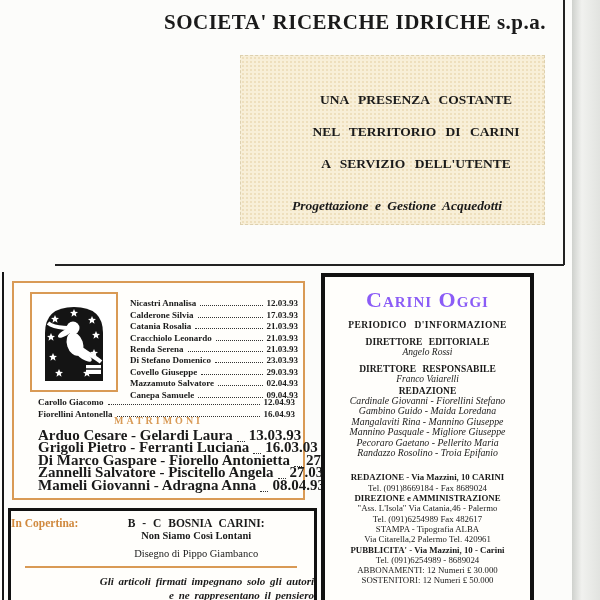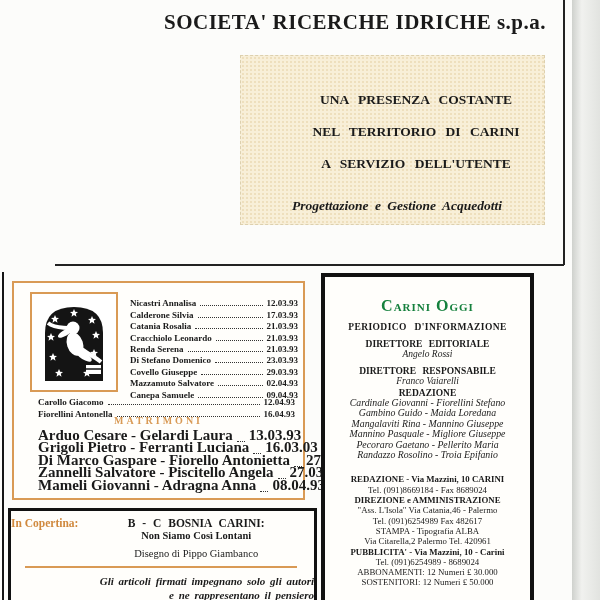--- a/index.html
+++ b/index.html
@@ -40,21 +40,21 @@
   .matri-list{left:8px;top:148px;width:273px;}
   .reg-row{display:flex;align-items:flex-end;font-weight:bold;white-space:nowrap;padding-left:16px;}
   .nati-list .reg-row{font-size:9px;height:11.4px;}
   .wide-list .reg-row{font-size:9px;height:11.4px;}
   .matri-list .reg-row{font-size:15px;height:12.6px;}
   .leader{flex:1;border-bottom:1.5px dotted #333;margin:0 4px 2px 4px;min-width:8px;}
 
   
   .carini-box{position:absolute;left:321px;top:273px;width:205px;height:340px;border:4px solid #111;
               text-align:center;background:#fffefb;}
-  .masthead-title{margin-top:20px;font-size:16px;color:#15803d;font-variant:small-caps;
+  .masthead-title{margin-top:10px;font-size:22px;color:#8b5cf6;font-variant:small-caps;
                   letter-spacing:1px;font-weight:bold;}
   .masthead-sub{margin-top:7px;font-size:9.5px;font-weight:bold;word-spacing:5px;letter-spacing:.4px;}
   .role-label{margin-top:7px;font-size:9.5px;font-weight:bold;word-spacing:4px;}
   .role-name{font-size:9.5px;font-style:italic;}
   .red-label{margin-top:2px;font-size:9.5px;font-weight:bold;}
   .red-member{font-size:9.8px;font-style:italic;line-height:10.4px;white-space:nowrap;}
   .info-list{margin-top:14px;}
   .info-line{font-size:8.8px;line-height:10.3px;white-space:nowrap;}
   .info-line.bold{font-weight:bold;}
 

